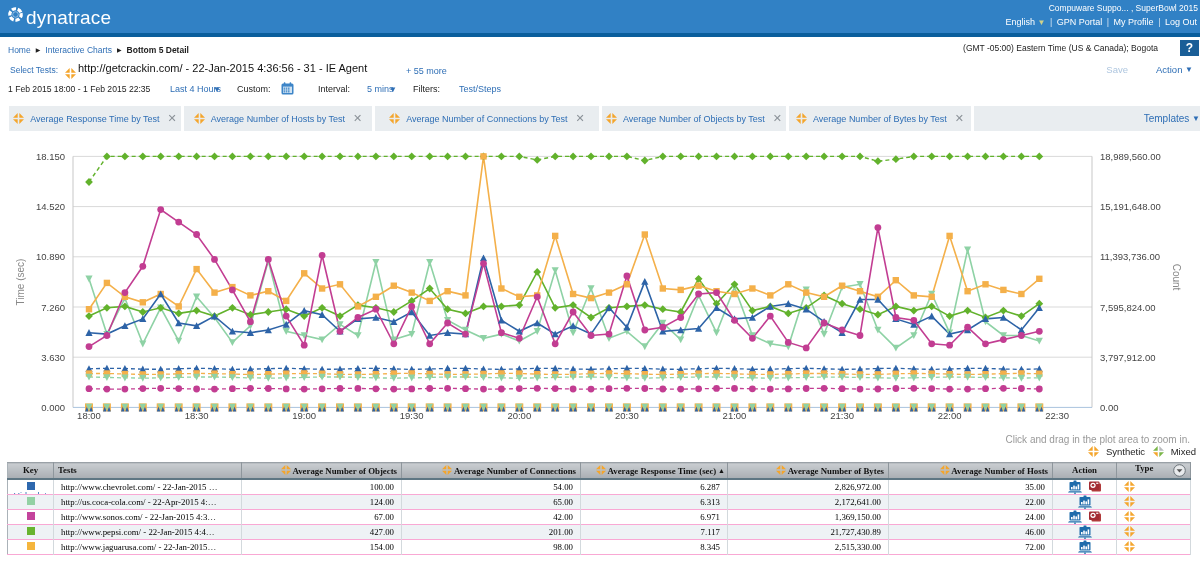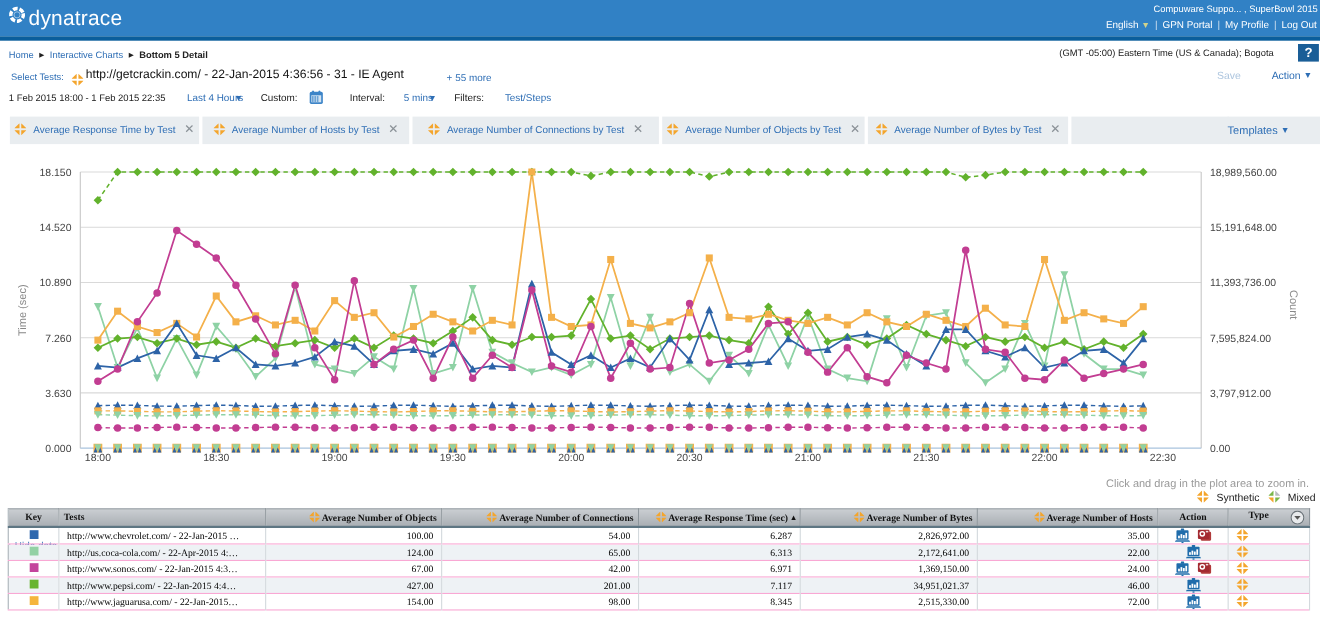--- a/index.html
+++ b/index.html
@@ -23,21 +23,21 @@
 .action .dn { font-size:8px; vertical-align:1px; }
 .daterow { position:absolute; left:8px; top:84px; font-size:9px; color:#222; width:1000px; }
 .daterow a { color:#2e6eb5; text-decoration:none;padding-left:12px; }
 .daterow .dn { font-size:8px; vertical-align:1px; color:#2e6eb5; }
 .tabbar { position:absolute; left:0; top:106px; width:1200px; height:25px; }
 .tab { display:inline-block; height:25px; background:#e9edf0; margin-left:3px; padding:0; line-height:25px; font-size:9px; vertical-align:top; text-align:center; white-space:nowrap; overflow:hidden; }
 .tab:first-child { margin-left:9px; } .tabbar { white-space:nowrap; }
 .tabtxt { color:#2e6eb5; margin:0 8px 0 6px; }
 .tabx { color:#8b9298; font-size:11px; }
 .tabfill { display:inline-block; height:25px; background:#e9edf0; margin-left:3px; width:143px; vertical-align:top; }
-.tabtpl { position:absolute; right:0; top:0; height:25px; background:#e9edf0; width:84px; line-height:25px; text-align:left; font-size:10px; color:#2e6eb5; }
+.tabtpl { position:absolute; right:0; top:0; height:25px; background:#e9edf0; width:84px; line-height:25px; text-align:right; font-size:10px; color:#2e6eb5; }
 .tabtpl .dn { font-size:8px; vertical-align:1px; }
 .chartwrap { position:absolute; left:0; top:12px; width:1200px; height:566px; pointer-events:none; }
 .hidedata { position:absolute; left:8px; top:468px; font-size:9px; color:#2e6eb5;margin-top:23px; }
 .legend { position:absolute; right:4px; top:446px; font-size:9.5px; color:#222; }
 .legend span.lab { margin:0 8px 0 4px; }
 .legend span.lab2 { margin-left:4px; }
 table.data { position:absolute; left:7px; top:462px; border-collapse:collapse; width:1183px; table-layout:fixed; font-size:8.8px;font-family:Liberation Serif, serif; }
 table.data th { background:linear-gradient(#c9cdd1,#a9aeb3); color:#111; font-weight:bold; font-size:8.8px; height:16px; border-right:1px solid #8e969c; border-top:1px solid #9aa1a7; padding:0 4px; white-space:nowrap; overflow:hidden; }
 table.data td { height:15px; padding:0 7px; border-right:1px solid #d3d9dd; white-space:nowrap; overflow:hidden; }
 table.data tr.even td { background:#eef2f5; }
@@ -1084,21 +1084,21 @@
             <path d="M0.0 6.3L4.7 6.3L4.7 11.0Z" fill="#f4a52c"></path>
             <path d="M6.3 6.3L11.0 6.3L6.3 11.0Z" fill="#f4a52c"></path>
           </svg></td>
       </tr>
       <tr class="even">
         <td class="key"><span class="sq" style="background:#68b42f"></span></td>
         <td class="name">http://www.pepsi.com/ - 22-Jan-2015 4:4…</td>
         <td class="num">427.00</td>
         <td class="num">201.00</td>
         <td class="num">7.117</td>
-        <td class="num">34,951,021.37</td>
+        <td class="num">21,727,430.89</td>
         <td class="num">46.00</td>
         <td class="act"><svg width="14" height="14" viewBox="0 0 14 14" style="vertical-align:middle">
 <rect x="5.5" y="0.5" width="3" height="2" rx="0.5" fill="#1f6cab"></rect>
 <rect x="1.5" y="2" width="11" height="8.6" rx="0.8" fill="#1f6cab"></rect>
 <rect x="3" y="7" width="1.6" height="2.4" fill="#fff"></rect>
             <rect x="5.2" y="5.6" width="1.6" height="3.8" fill="#fff"></rect>
 <rect x="7.4" y="6.4" width="1.6" height="3" fill="#fff"></rect>
             <rect x="9.6" y="4.4" width="1.6" height="5" fill="#fff"></rect>
 <path d="M1 11.2h12l1 1.4H0z" fill="#1f6cab"></path>
             <rect x="6.1" y="12.6" width="1.8" height="1.2" fill="#1f6cab"></rect>

